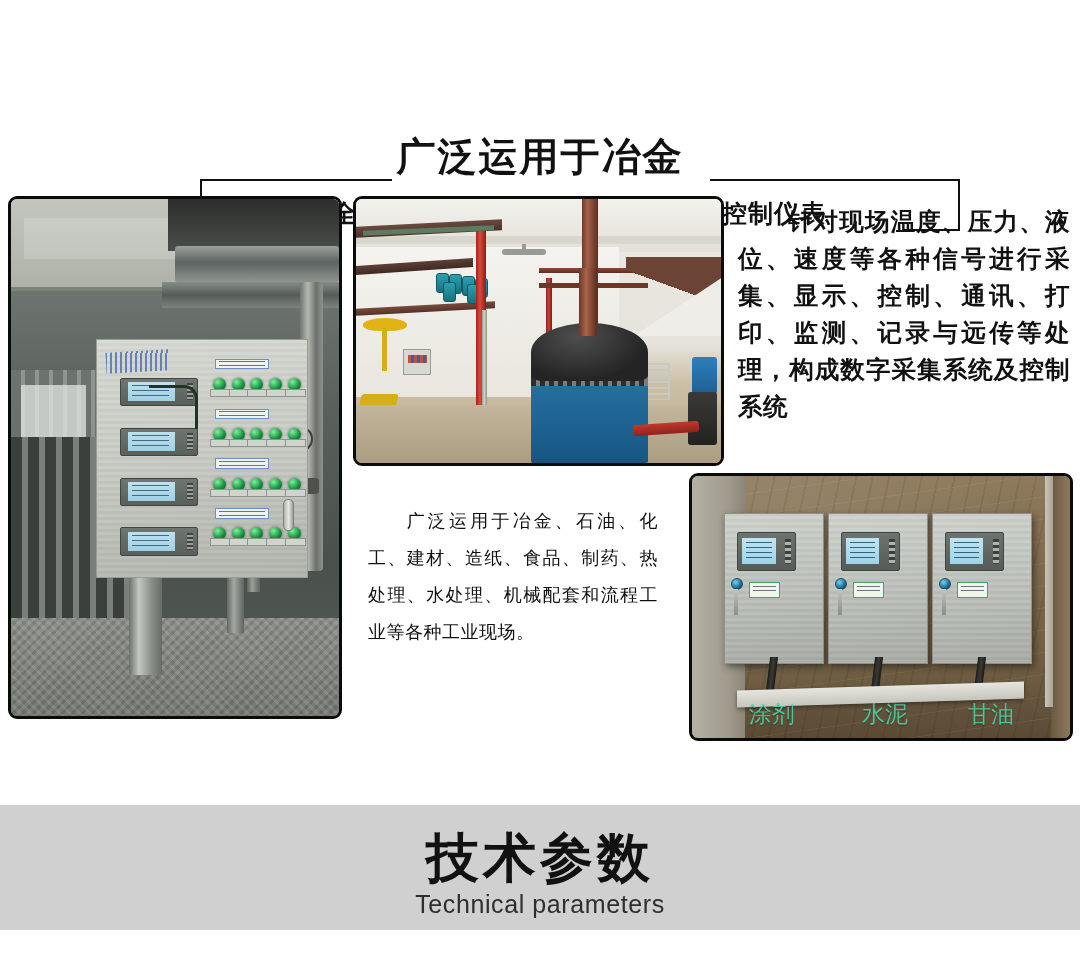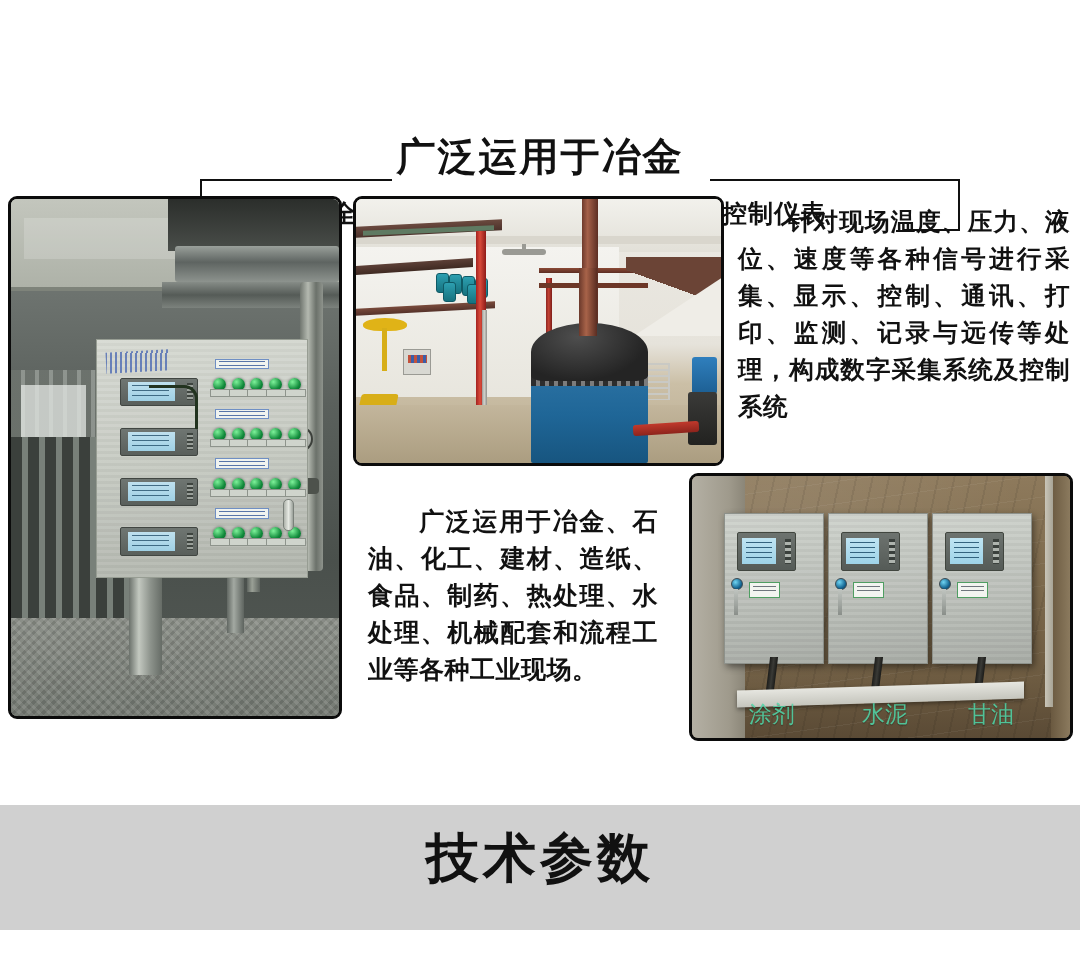--- a/index.html
+++ b/index.html
@@ -367,21 +367,21 @@
   }
 
   
   .txt-right{
     position:absolute;left:738px;top:203px;width:332px;
     font-size:24.5px;font-weight:bold;color:#111;
     line-height:37px;letter-spacing:.5px;text-align:justify;
   }
   .txt-mid{
     position:absolute;left:368px;top:503px;width:290px;
-    font-size:25px;font-weight:bold;color:#111;
+    font-size:18px;font-weight:normal;color:#111;
     line-height:37px;letter-spacing:.5px;text-align:justify;
   }
   .indent{display:inline-block;width:2em;}
 
   
   .banner{
     position:absolute;left:0;top:805px;width:1080px;height:125px;
     background:#d0d0d0;
   }
   .banner-cn{
@@ -563,15 +563,16 @@
       <div class="p3-chalk" style="left:73%;">甘油</div>
     </div>
   </div>
 
   <div class="txt-right"><span class="indent"></span><span>针对现场温度、压力、液位、速度等各种信号进行采集、显示、控制、通讯、打印、监测、记录与远传等处理，构成数字采集系统及控制系统</span></div>
 
   <div class="txt-mid"><span class="indent"></span><span>广泛运用于冶金、石油、化工、建材、造纸、食品、制药、热处理、水处理、机械配套和流程工业等各种工业现场。</span></div>
 
   <div class="banner">
     <div class="banner-cn">技术参数</div>
+    <div class="banner-en">Technical parameters</div>
   </div>
 
 </div>
 
 </body></html>

